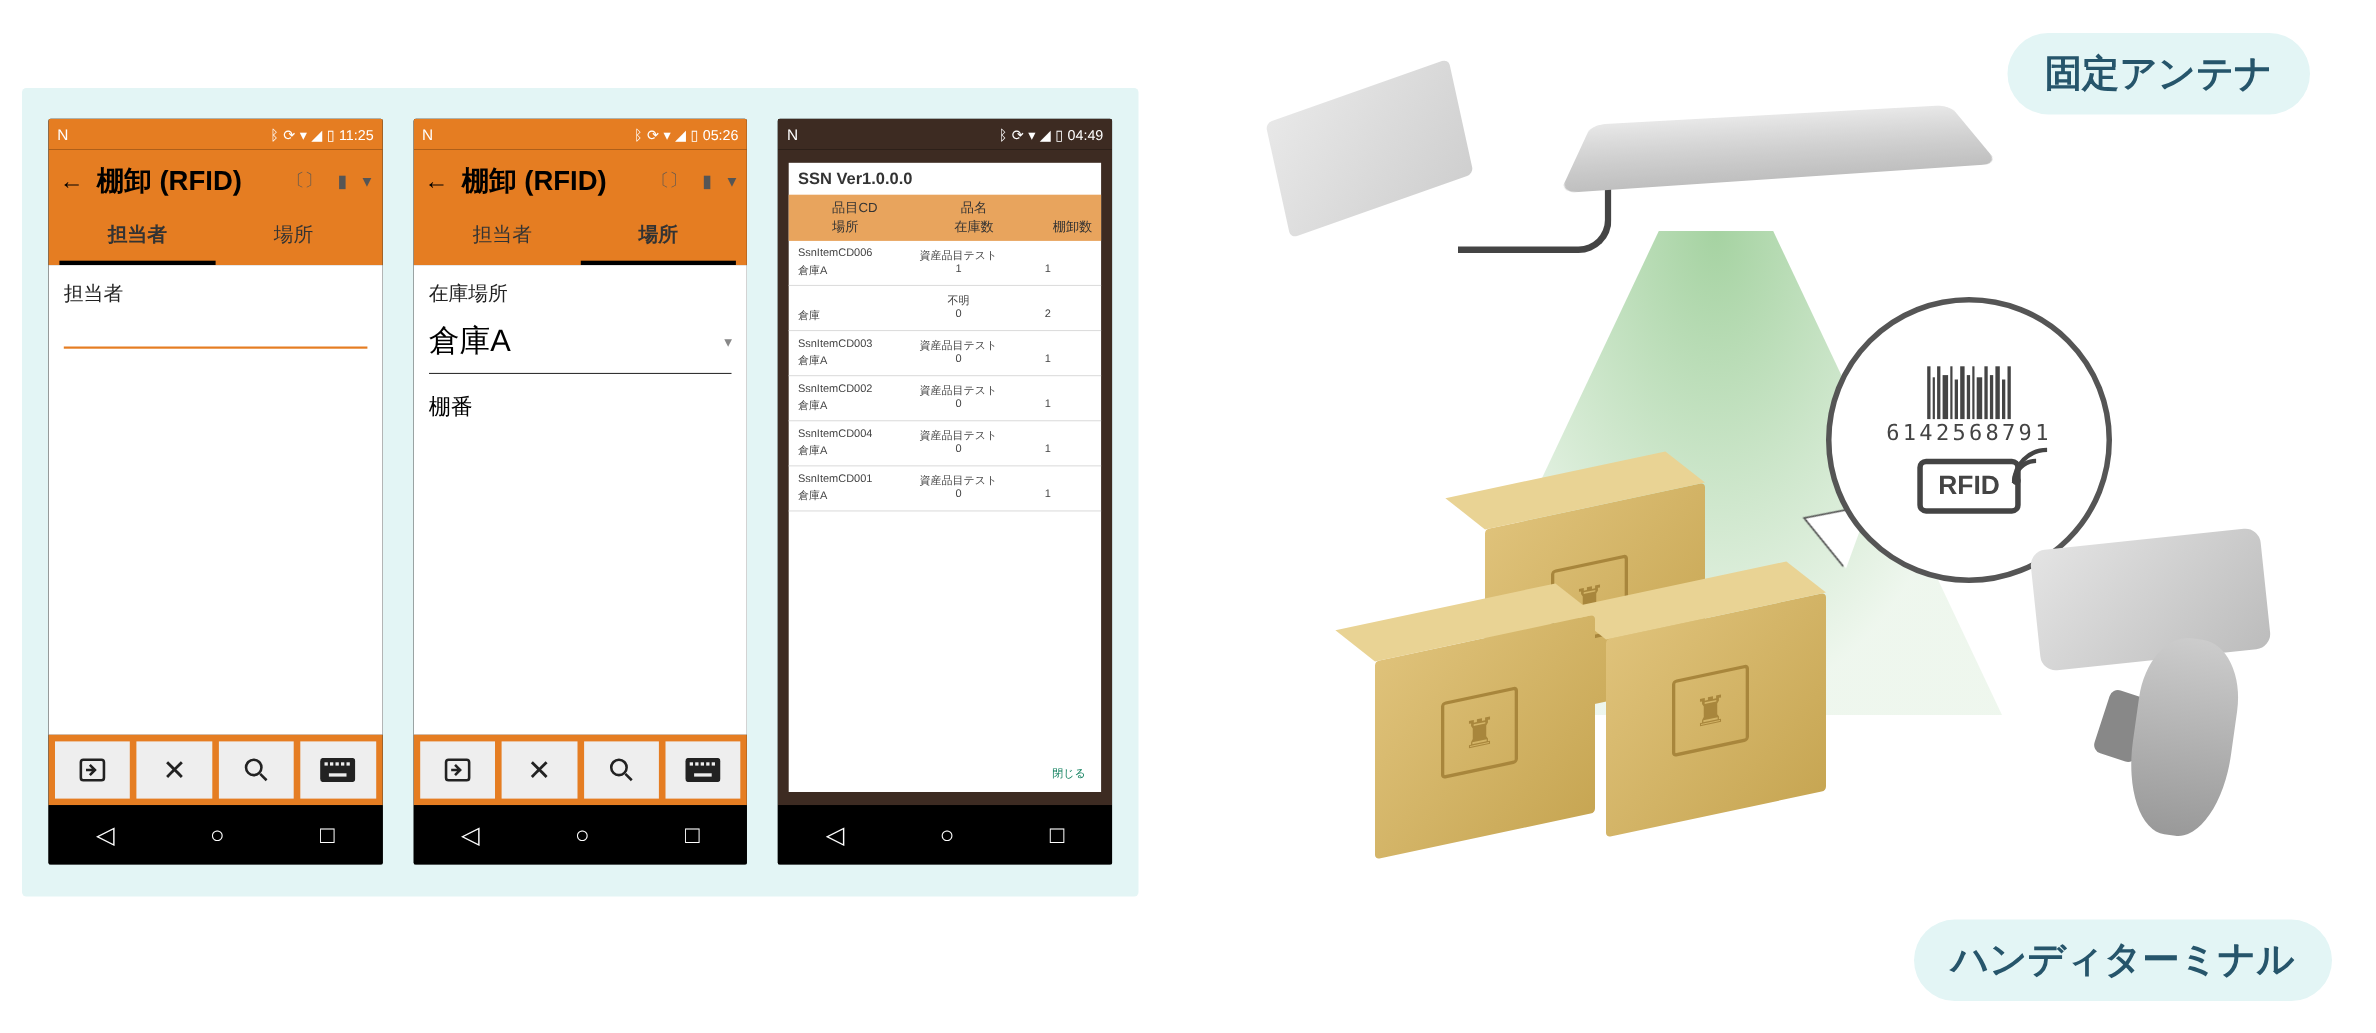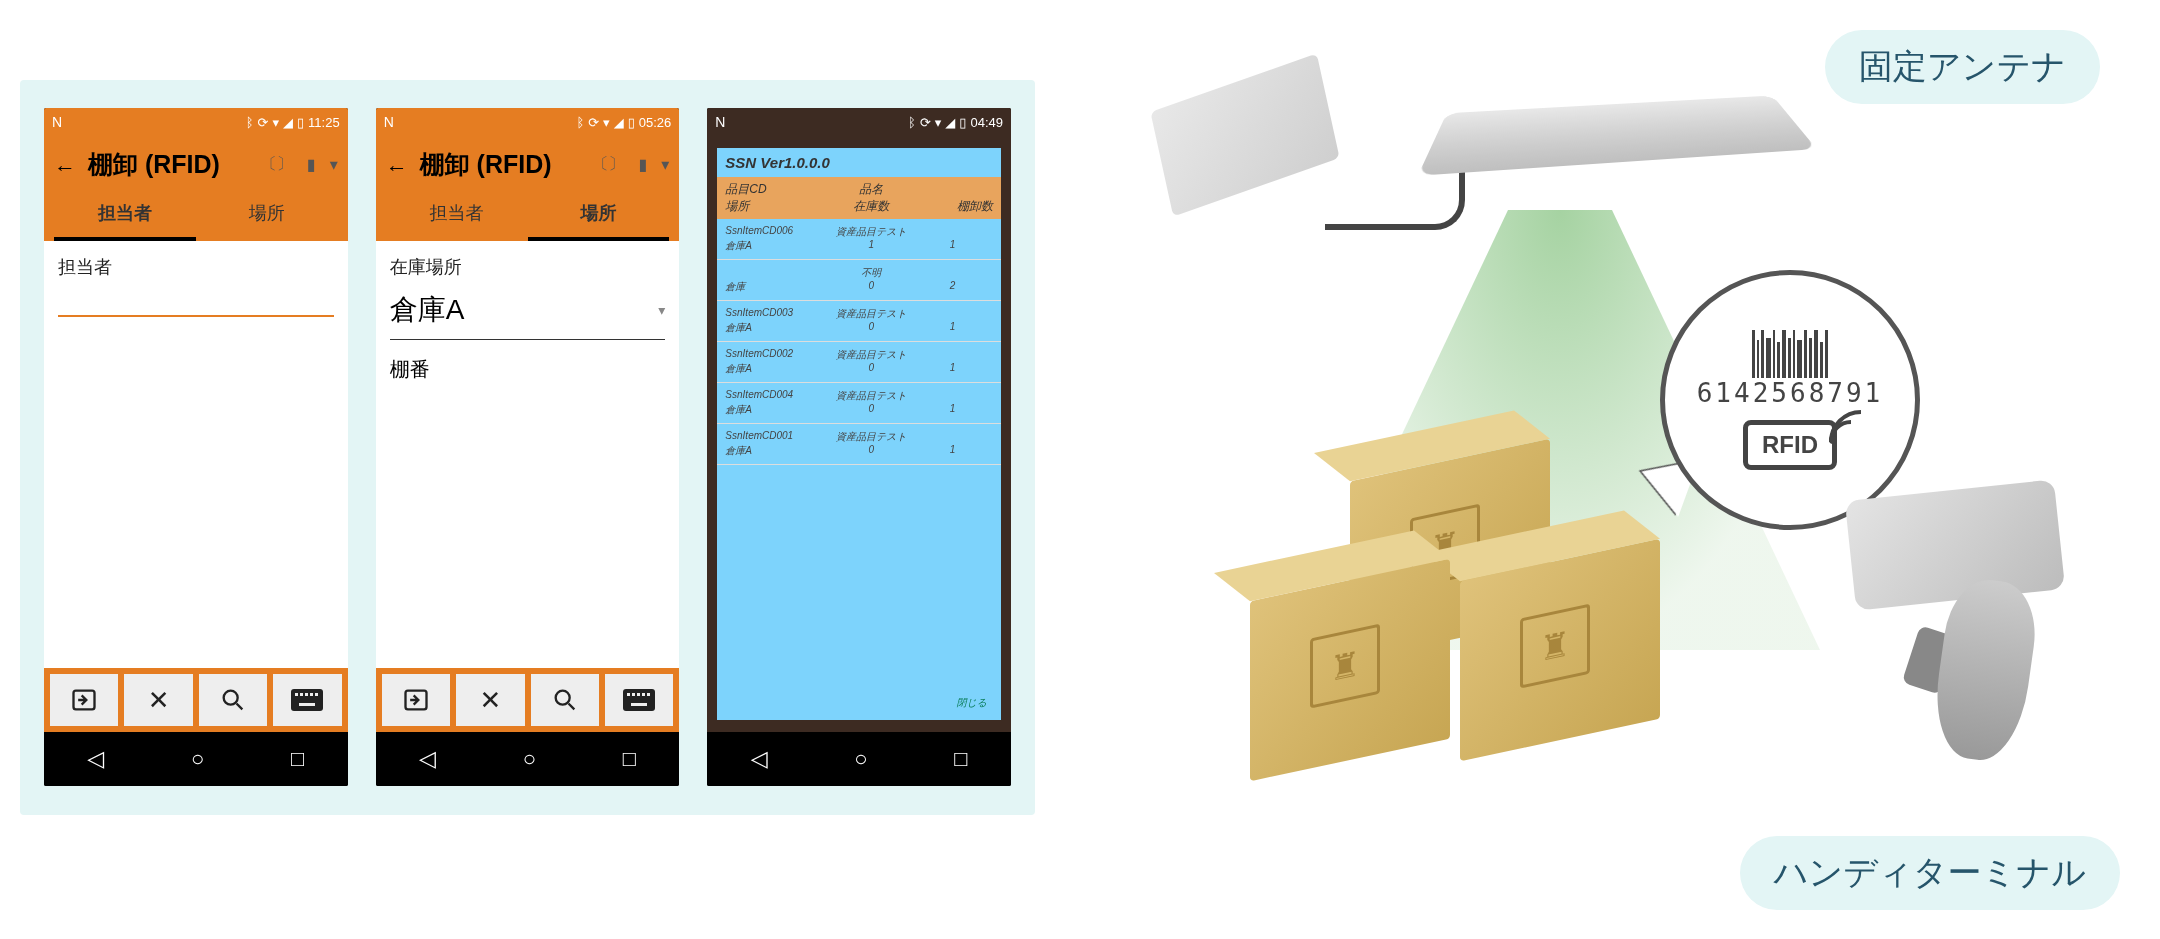--- a/index.html
+++ b/index.html
@@ -119,34 +119,33 @@
   align-items:center;
   justify-content:space-around;
   color:#fff;
   font-size:22px;
 }
 
 
 .scrim { flex:1; background:#3d2b22; display:flex; justify-content:center; padding:12px 10px; }
 .dialog {
   width:100%;
-  background:#7dd3fc;
+  background:#ffffff;
   display:flex;
   flex-direction:column;
   font-size:14px;
-  font-style:italic;
 }
 .dialog-header { padding:6px 8px; font-weight:700; font-size:15px; color:#333; }
 .dialog-colhead {
   background:#e8a45d;
   padding:4px 8px;
   font-size:12px;
   color:#333;
 }
-.dialog-colhead .row1, .dialog-colhead .row2 { display:flex; }
+.dialog-colhead .row1, .dialog-colhead .row2 { display:flex;margin-left:31px; }
 .dialog-colhead .c1 { flex:1.3; }
 .dialog-colhead .c2 { flex:1; text-align:center; }
 .dialog-colhead .c3 { flex:1; text-align:right; }
 .drow {
   border-bottom:1px solid #ddd;
   padding:6px 8px;
   font-size:10px;
   color:#444;
 }
 .drow .r { display:flex; }
@@ -169,21 +168,21 @@
   width:1020px;
   height:900px;
 }
 .pill {
   position:absolute;
   background:#e3f5f5;
   color:#26556b;
   border-radius:40px;
   padding:14px 34px;
   font-size:34px;
-  font-weight:400;
+  font-weight:700;
 }
 .pill-top { top:10px; right:40px; }
 .pill-bottom { bottom:10px; right:20px; }
 
 
 .antenna {
   position:absolute;
   left:40px; top:60px;
   width:170px; height:110px;
   background:linear-gradient(135deg,#e8e8e8,#cfcfcf);
@@ -249,21 +248,21 @@
 .bubble-tail {
   position:absolute;
   left:520px; top:430px;
   width:0; height:0;
   border-right:50px solid #fff;
   border-top:30px solid transparent;
   border-bottom:30px solid transparent;
   transform:rotate(20deg);
   filter: drop-shadow(-3px 0 0 #555);
 }
-.barcode-text { font-size:26px; font-family:monospace; letter-spacing:3px; color:#444; }
+.barcode-text { font-size:20px; font-family:monospace; letter-spacing:3px; color:#444; }
 .barcode-lines { display:flex; gap:2px; height:48px; align-items:flex-end;}
 .barcode-lines span { display:block; width:3px; background:#444; }
 .rfid-box {
   border:5px solid #444;
   border-radius:8px;
   padding:6px 14px;
   font-size:24px;
   font-weight:700;
   color:#444;
   position:relative;

